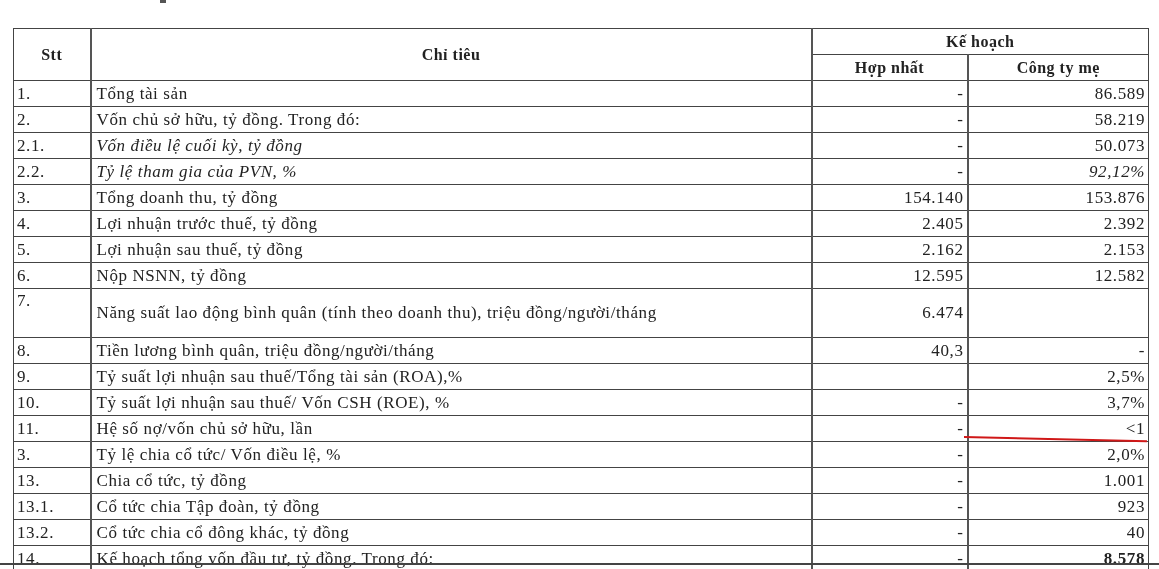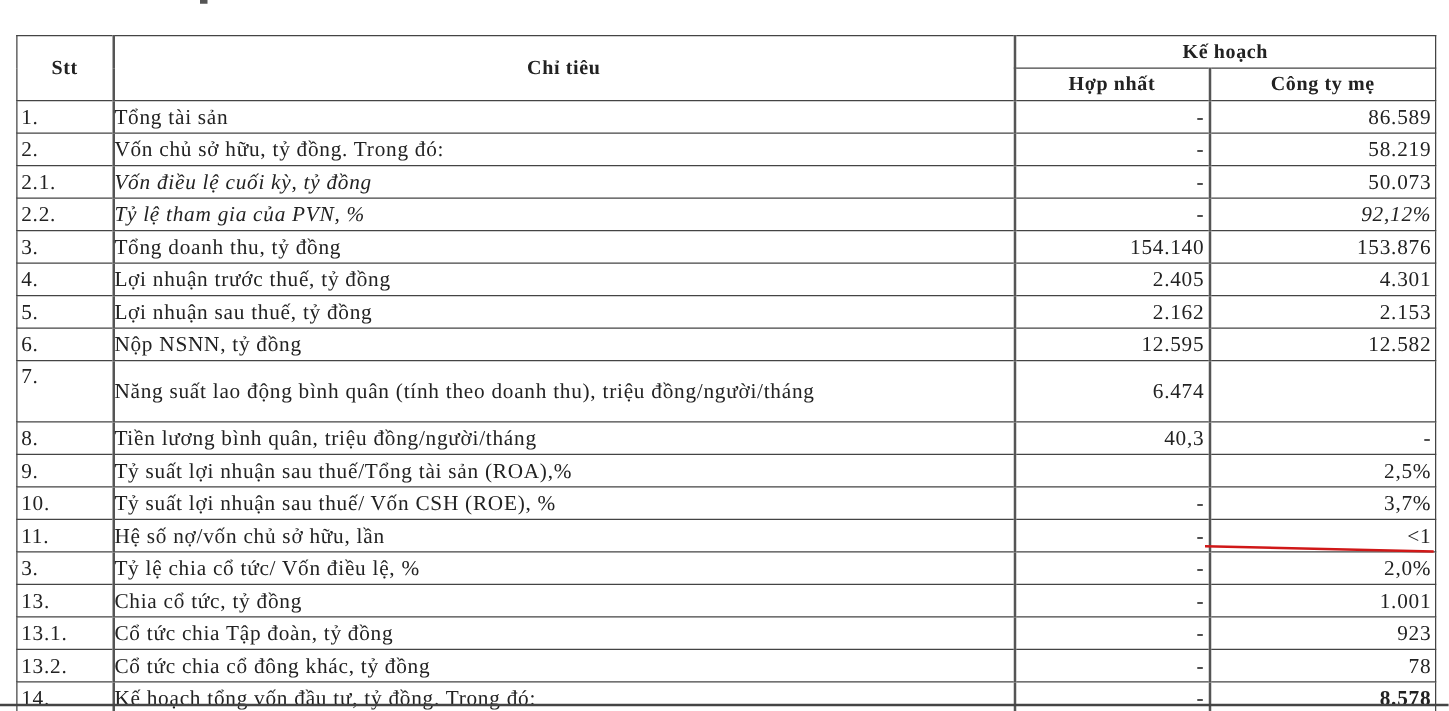--- a/index.html
+++ b/index.html
@@ -11,21 +11,21 @@
     table.plan col.c-stt { width: 77px; }
     table.plan col.c-name { width: 721px; }
     table.plan col.c-hn { width: 156px; }
     table.plan col.c-mc { width: 181px; }
     table.plan th, table.plan td { border: 1.5px solid #444; padding: 0 4px; height: 25px;
                                    line-height: 20px; vertical-align: middle; }
     table.plan th { font-weight: bold; font-size: 16px; text-align: center; letter-spacing: 0.5px; }
     table.plan th.h-group { height: 25px; }
     table.plan th.h-sub { height: 25px; }
     table.plan td.stt { padding-left: 3px; }
-    table.plan td.name { padding-left: 0; }
+    table.plan td.name { padding-left: 5px; }
     table.plan td.num { text-align: right; padding-right: 3px; }
     table.plan tr.italic td.name, table.plan td.italic { font-style: italic; margin-top: 19px; }
     table.plan tr.tall td { height: 46px; line-height: 20px; }
     table.plan td.bold { font-weight: bold; }
     table.plan td.col-stt, table.plan th.col-stt { border-right: 2.5px solid #555; }
     table.plan td.col-name, table.plan th.col-name { border-right: 2.5px solid #555; }
     table.plan td.col-hn { border-right: 2.5px solid #555; }
     .red-mark { position: absolute; left: 964px; top: 436px; width: 183px; height: 2px;
                 background: #d01818; transform: rotate(1.3deg); transform-origin: left center; }
     .bottom-rule { position: absolute; left: 0; top: 563px; width: 1159px; height: 2px; background: #444; }
@@ -81,21 +81,21 @@
     <tr>
       <td class="stt col-stt">3.</td>
       <td class="name col-name">Tổng doanh thu, tỷ đồng</td>
       <td class="num col-hn">154.140</td>
       <td class="num">153.876</td>
     </tr>
     <tr>
       <td class="stt col-stt">4.</td>
       <td class="name col-name">Lợi nhuận trước thuế, tỷ đồng</td>
       <td class="num col-hn">2.405</td>
-      <td class="num">4.301</td>
+      <td class="num">2.392</td>
     </tr>
     <tr>
       <td class="stt col-stt">5.</td>
       <td class="name col-name">Lợi nhuận sau thuế, tỷ đồng</td>
       <td class="num col-hn">2.162</td>
       <td class="num">2.153</td>
     </tr>
     <tr>
       <td class="stt col-stt">6.</td>
       <td class="name col-name">Nộp NSNN, tỷ đồng</td>
@@ -147,21 +147,21 @@
     <tr>
       <td class="stt col-stt">13.1.</td>
       <td class="name col-name">Cổ tức chia Tập đoàn, tỷ đồng</td>
       <td class="num col-hn">-</td>
       <td class="num">923</td>
     </tr>
     <tr>
       <td class="stt col-stt">13.2.</td>
       <td class="name col-name">Cổ tức chia cổ đông khác, tỷ đồng</td>
       <td class="num col-hn">-</td>
-      <td class="num">78</td>
+      <td class="num">40</td>
     </tr>
     <tr>
       <td class="stt col-stt">14.</td>
       <td class="name col-name">Kế hoạch tổng vốn đầu tư, tỷ đồng. Trong đó:</td>
       <td class="num col-hn">-</td>
       <td class="num bold">8.578</td>
     </tr>
   </tbody>
 </table>
 

